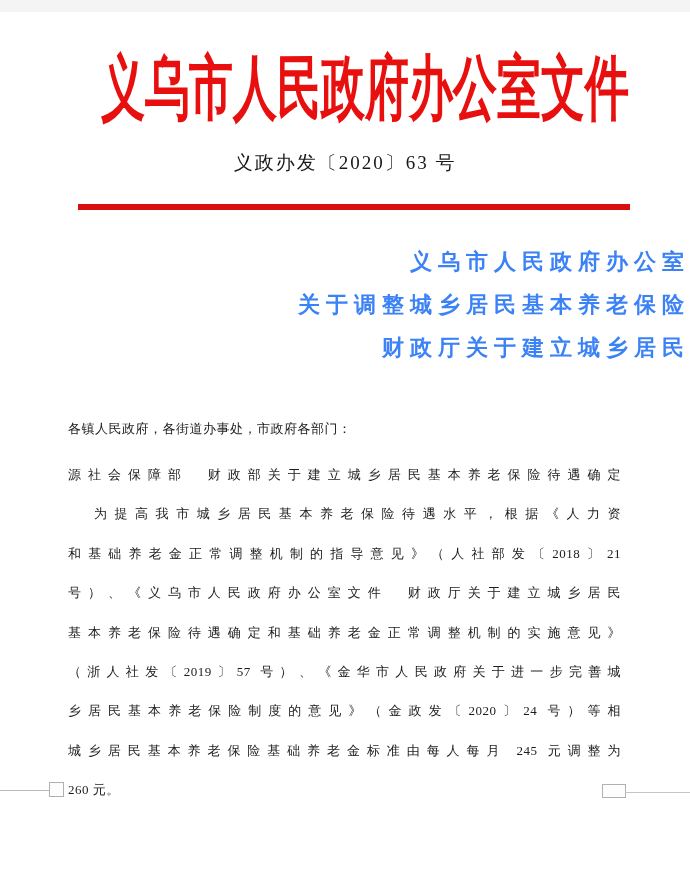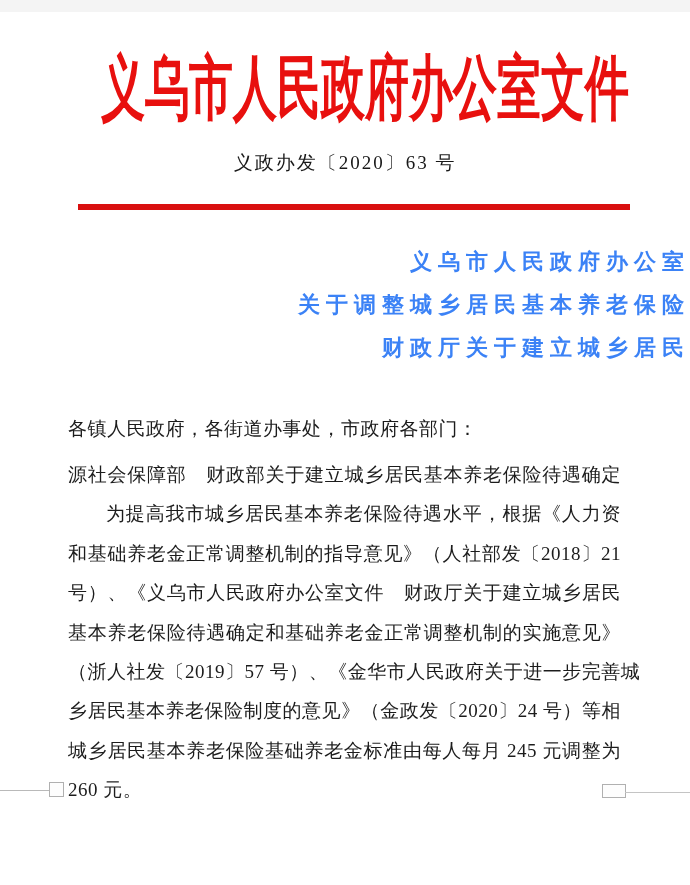--- a/index.html
+++ b/index.html
@@ -78,21 +78,21 @@
     font-family: "Liberation Sans", "DejaVu Sans", sans-serif;
   }
 
   
   .body-block {
     position: absolute;
     top: 402px;
     left: 68px;
     width: 553px;
     color: var(--ink);
-    font-size: 19px;
+    font-size: 13px;
     letter-spacing: 0.5px;
     font-family: "Liberation Serif", "DejaVu Serif", serif;
   }
   .salutation {
     line-height: 30px;
     margin-bottom: 11px;
     text-align: left;
     white-space: nowrap;
   }
   .body-line {

